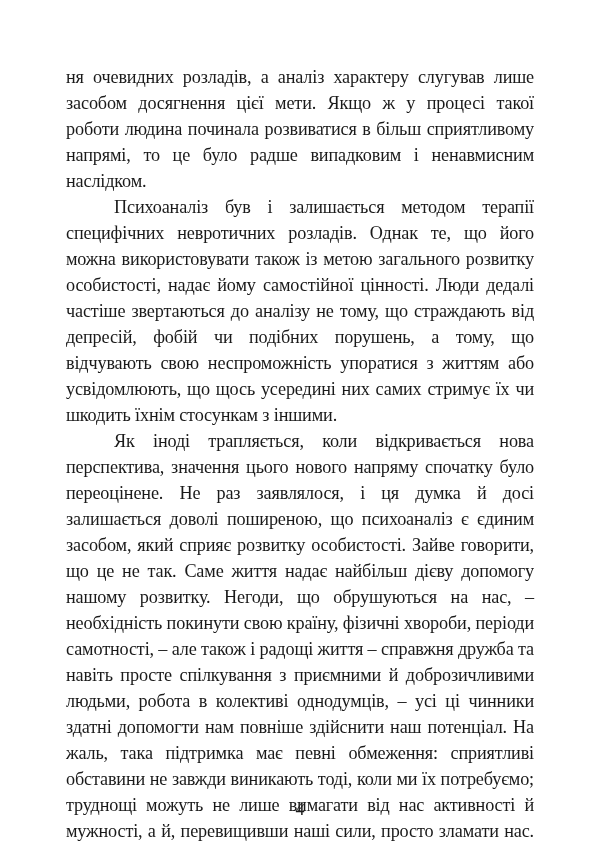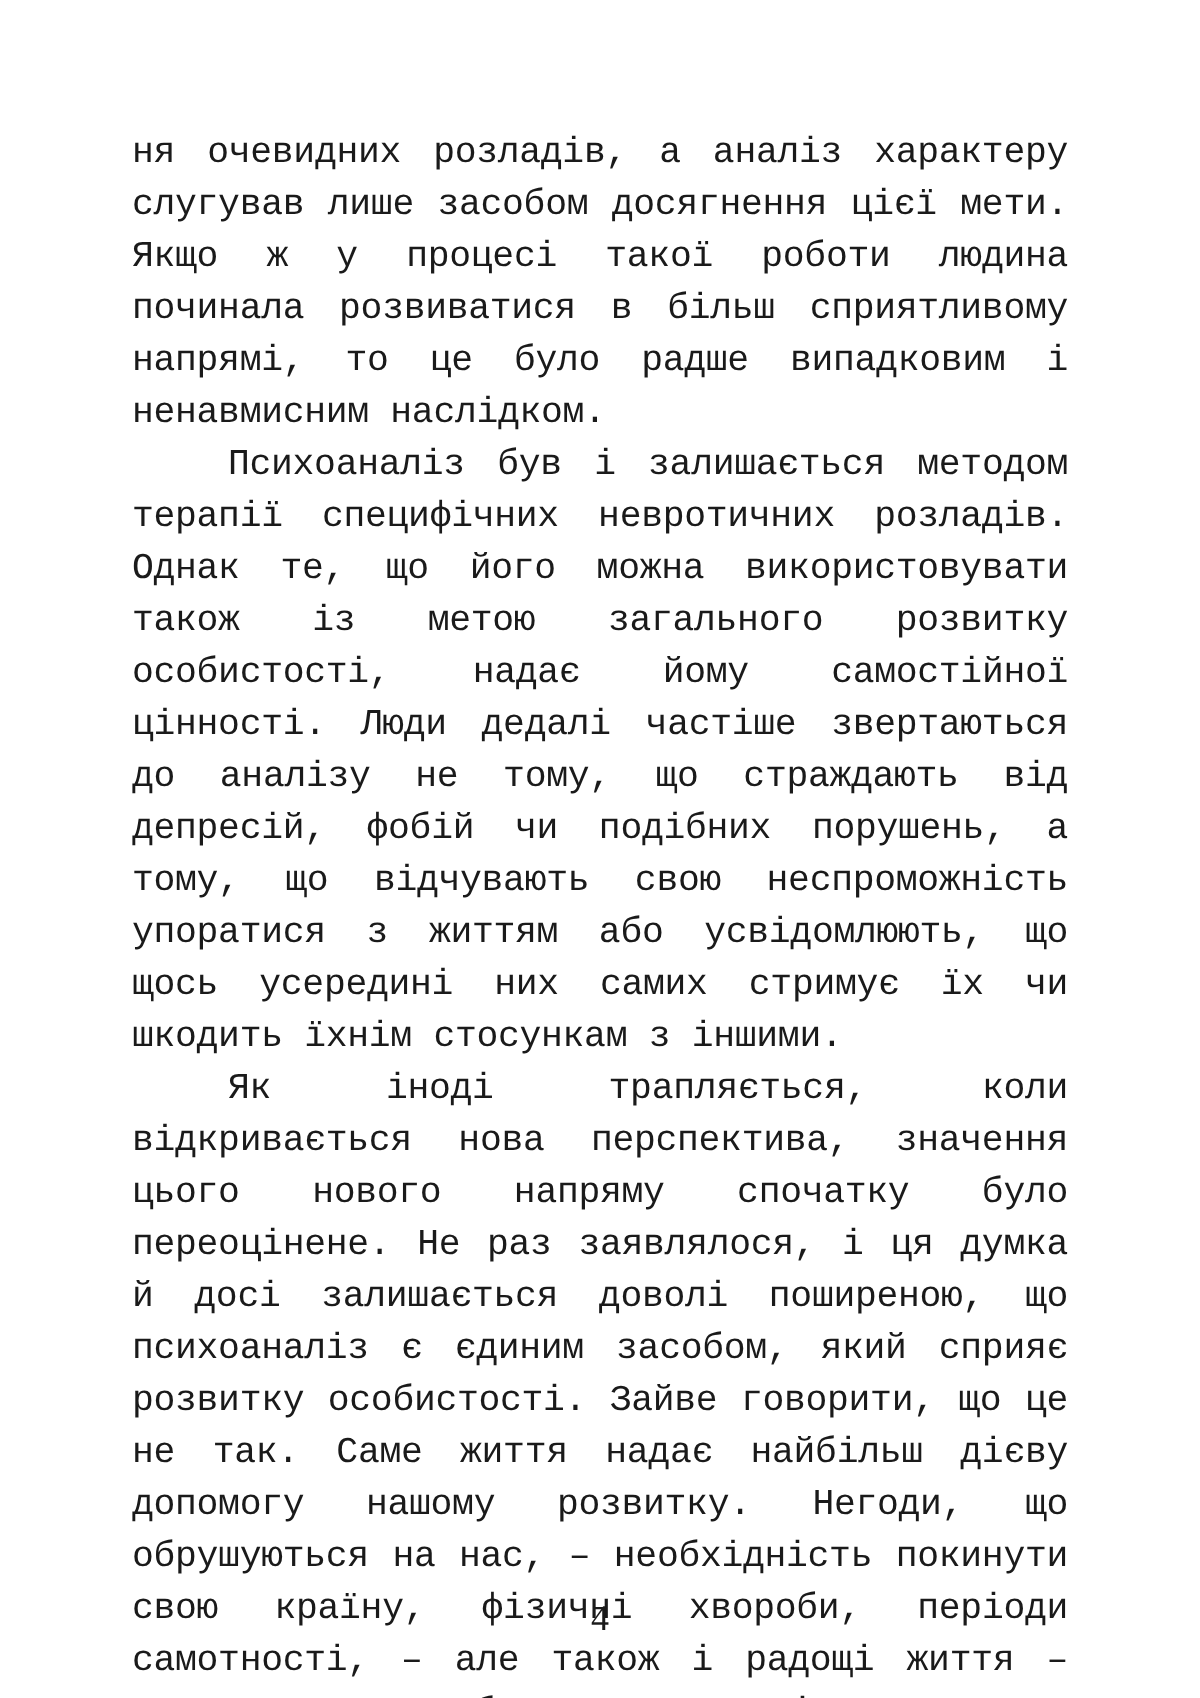--- a/index.html
+++ b/index.html
@@ -21,21 +21,20 @@
       top: 64px;
       width: 468px;
       font-size: 18.2px;
       line-height: 26px;
       text-align: justify;
       letter-spacing: -0.15px;
     }
     .para {
       margin: 0;
       text-indent: 0;
-      font-family: Liberation Mono, monospace;
     }
     .para.indent {
       text-indent: 48px;
     }
     .page-number {
       position: absolute;
       left: 0;
       width: 600px;
       top: 798px;
       text-align: center;

